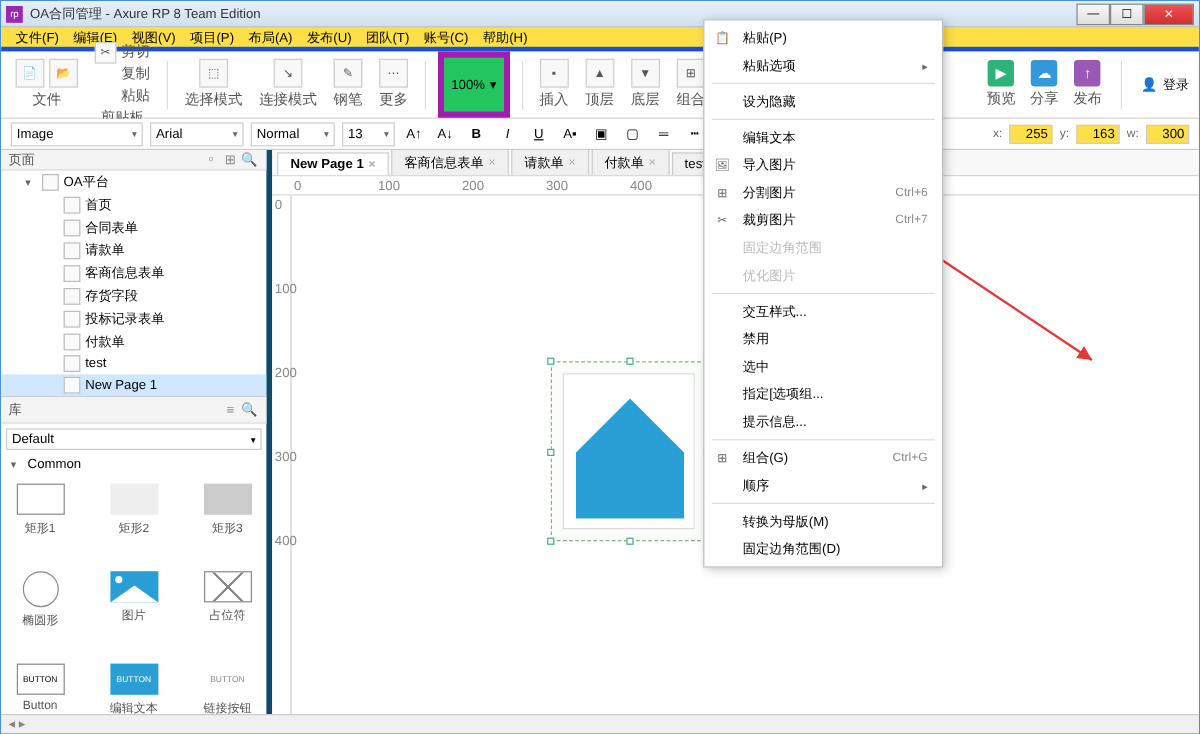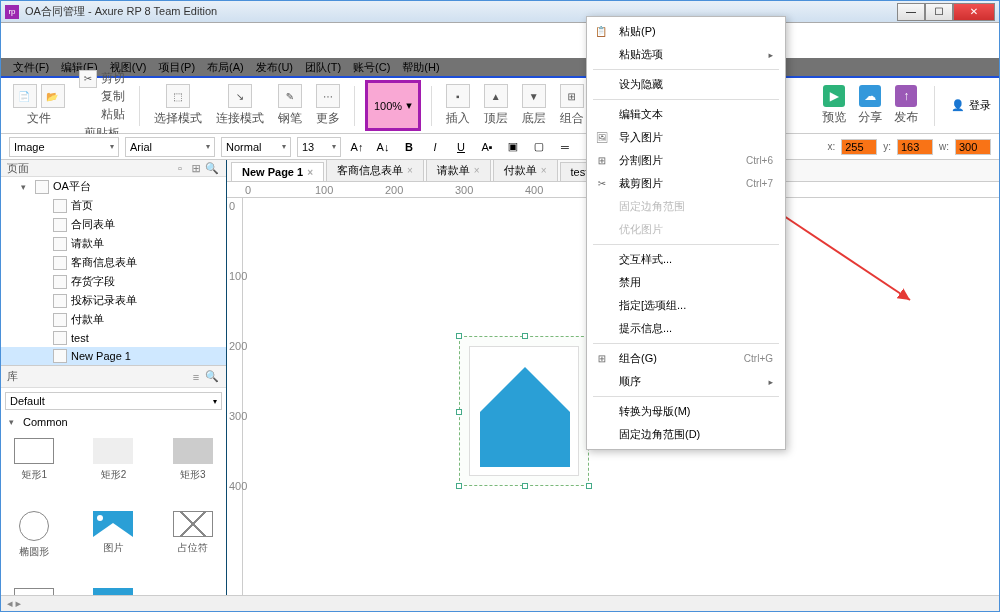--- a/index.html
+++ b/index.html
@@ -4,41 +4,41 @@
 <style>
 *{margin:0;padding:0;box-sizing:border-box;font-family:"Microsoft YaHei",Arial,sans-serif;font-size:11px;}
 body{background:#f0f0f0;width:1000px;height:612px;overflow:hidden;position:relative;}
 .window{background:#fff;border:1px solid #4a90d9;height:612px;display:flex;flex-direction:column;}
 .titlebar{background:linear-gradient(#e8f0f8,#d0e0f0);height:22px;display:flex;align-items:center;padding:0 4px;border-bottom:1px solid #aaa;}
 .titlebar .appicon{width:14px;height:14px;background:#9c27b0;color:#fff;font-size:8px;display:flex;align-items:center;justify-content:center;margin-right:6px;}
 .titlebar .title{flex:1;color:#333;}
 .winbtns{display:flex;gap:0;}
 .winbtn{width:28px;height:18px;border:1px solid #888;background:linear-gradient(#f8f8f8,#e0e0e0);display:flex;align-items:center;justify-content:center;font-size:10px;}
 .winbtn.close{background:linear-gradient(#f05050,#d03030);color:#fff;width:42px;}
-.menubar{background:#737373;height:20px;display:flex;align-items:center;padding:0 6px;border-bottom:2px solid #1d4ed8;margin-top:35px;}
+.menubar{background:#fde047;height:20px;display:flex;align-items:center;padding:0 6px;border-bottom:4px solid #1d4ed8;}
 .menuitem{padding:2px 6px;cursor:pointer;}
 .toolbar{background:#fff;height:56px;display:flex;align-items:center;padding:4px 8px;border-bottom:1px solid #ccc;gap:6px;}
 .tgroup{display:flex;flex-direction:column;align-items:center;gap:2px;padding:0 4px;}
 .tgroup .icons{display:flex;gap:4px;}
 .ticon{width:18px;height:18px;border:1px solid #ccc;background:#f8f8f8;display:flex;align-items:center;justify-content:center;font-size:10px;color:#555;}
 .ticon.big{width:24px;height:24px;}
 .tlabel{font-size:12px;color:#555;}
 .sep{width:1px;height:40px;background:#ddd;margin:0 4px;}
-.zoom{border:3px solid #a21caf;padding:16px 6px;background:#f9a8d4;display:flex;align-items:center;gap:4px;}
+.zoom{border:5px solid #a21caf;padding:16px 6px;background:#22c55e;display:flex;align-items:center;gap:4px;}
 .rticons{margin-left:auto;display:flex;gap:12px;align-items:center;}
 .rtic{display:flex;flex-direction:column;align-items:center;gap:2px;}
 .rtic .box{width:22px;height:22px;border-radius:3px;display:flex;align-items:center;justify-content:center;color:#fff;font-size:12px;}
 .fmtbar{background:#fff;height:26px;display:flex;align-items:center;padding:2px 8px;border-bottom:1px solid #ccc;gap:6px;}
 .combo{border:1px solid #ccc;background:#fff;padding:2px 4px;display:flex;align-items:center;gap:4px;height:20px;}
 .combo .arr{font-size:8px;color:#666;}
 .fmtbtn{width:20px;height:20px;border:1px solid transparent;display:flex;align-items:center;justify-content:center;font-size:11px;cursor:pointer;}
-.coordbox{border:1px solid #ccc;padding:1px 3px;background:#f97316;width:36px;text-align:left;}
+.coordbox{border:1px solid #ccc;padding:1px 3px;background:#fde047;width:36px;text-align:right;}
 .coordlbl{font-size:10px;color:#666;}
 .main{flex:1;display:flex;overflow:hidden;}
-.leftpanel{width:226px;background:#fff;border-right:1px solid #0c4a6e;display:flex;flex-direction:column;}
+.leftpanel{width:226px;background:#fff;border-right:5px solid #0c4a6e;display:flex;flex-direction:column;}
 .panelhdr{background:#f4f4f4;height:22px;display:flex;align-items:center;padding:0 6px;border-bottom:1px solid #ddd;font-size:11px;color:#555;}
 .panelhdr .spacer{flex:1;}
 .panelhdr .hic{width:16px;height:16px;display:flex;align-items:center;justify-content:center;color:#888;cursor:pointer;}
 .tree{flex:0 0 auto;max-height:200px;overflow:auto;}
 .treeitem{display:flex;align-items:center;padding:2px 4px;gap:4px;cursor:pointer;}
 .treeitem.sel{background:#cfe8ff;}
 .treeitem .tog{width:10px;font-size:9px;color:#666;}
 .treeitem .fic{width:14px;height:14px;border:1px solid #bbb;background:#fafafa;}
 .treeitem.l1{padding-left:20px;}
 .treeitem.l2{padding-left:38px;}
@@ -180,21 +180,21 @@
           <span>登录</span>
         </div>
     </div>
   </div>
 
   <div class="fmtbar">
     <div class="combo" style="width:110px">
         <span>Image</span>
         <span class="arr" style="margin-left:auto">▾</span>
       </div>
-    <div class="combo" style="width:90px">
+    <div class="combo" style="width:78px">
         <span>Arial</span>
         <span class="arr" style="margin-left:auto">▾</span>
       </div>
     <div class="combo" style="width:70px">
         <span>Normal</span>
         <span class="arr" style="margin-left:auto">▾</span>
       </div>
     <div class="combo" style="width:44px">
         <span>13</span>
         <span class="arr" style="margin-left:auto">▾</span>
@@ -458,20 +458,23 @@
       <span>优化图片</span>
     </div>
   <div class="ctxsep"></div>
   <div class="ctxitem">
       <span>交互样式...</span>
     </div>
   <div class="ctxitem">
       <span>禁用</span>
     </div>
   <div class="ctxitem">
+      <span>选中</span>
+    </div>
+  <div class="ctxitem">
       <span>指定[选项组...</span>
     </div>
   <div class="ctxitem">
       <span>提示信息...</span>
     </div>
   <div class="ctxsep"></div>
   <div class="ctxitem">
       <span class="cic">⊞</span>
       <span>组合(G)</span>
       <span class="sc">Ctrl+G</span>

